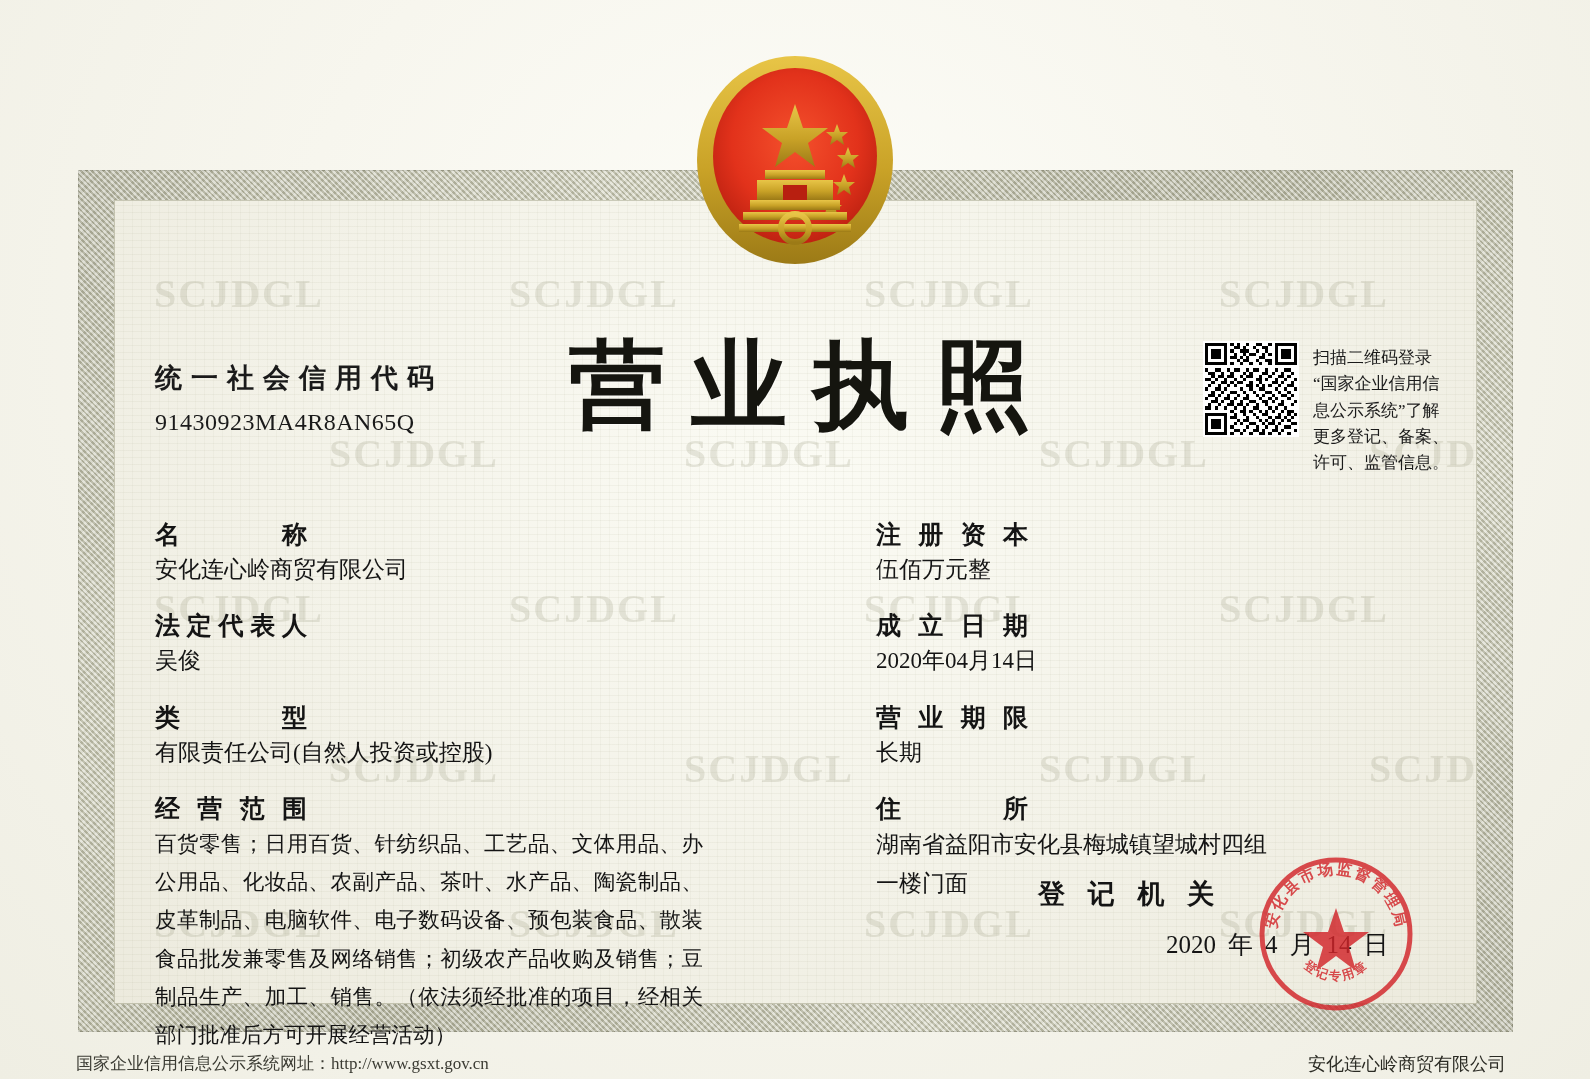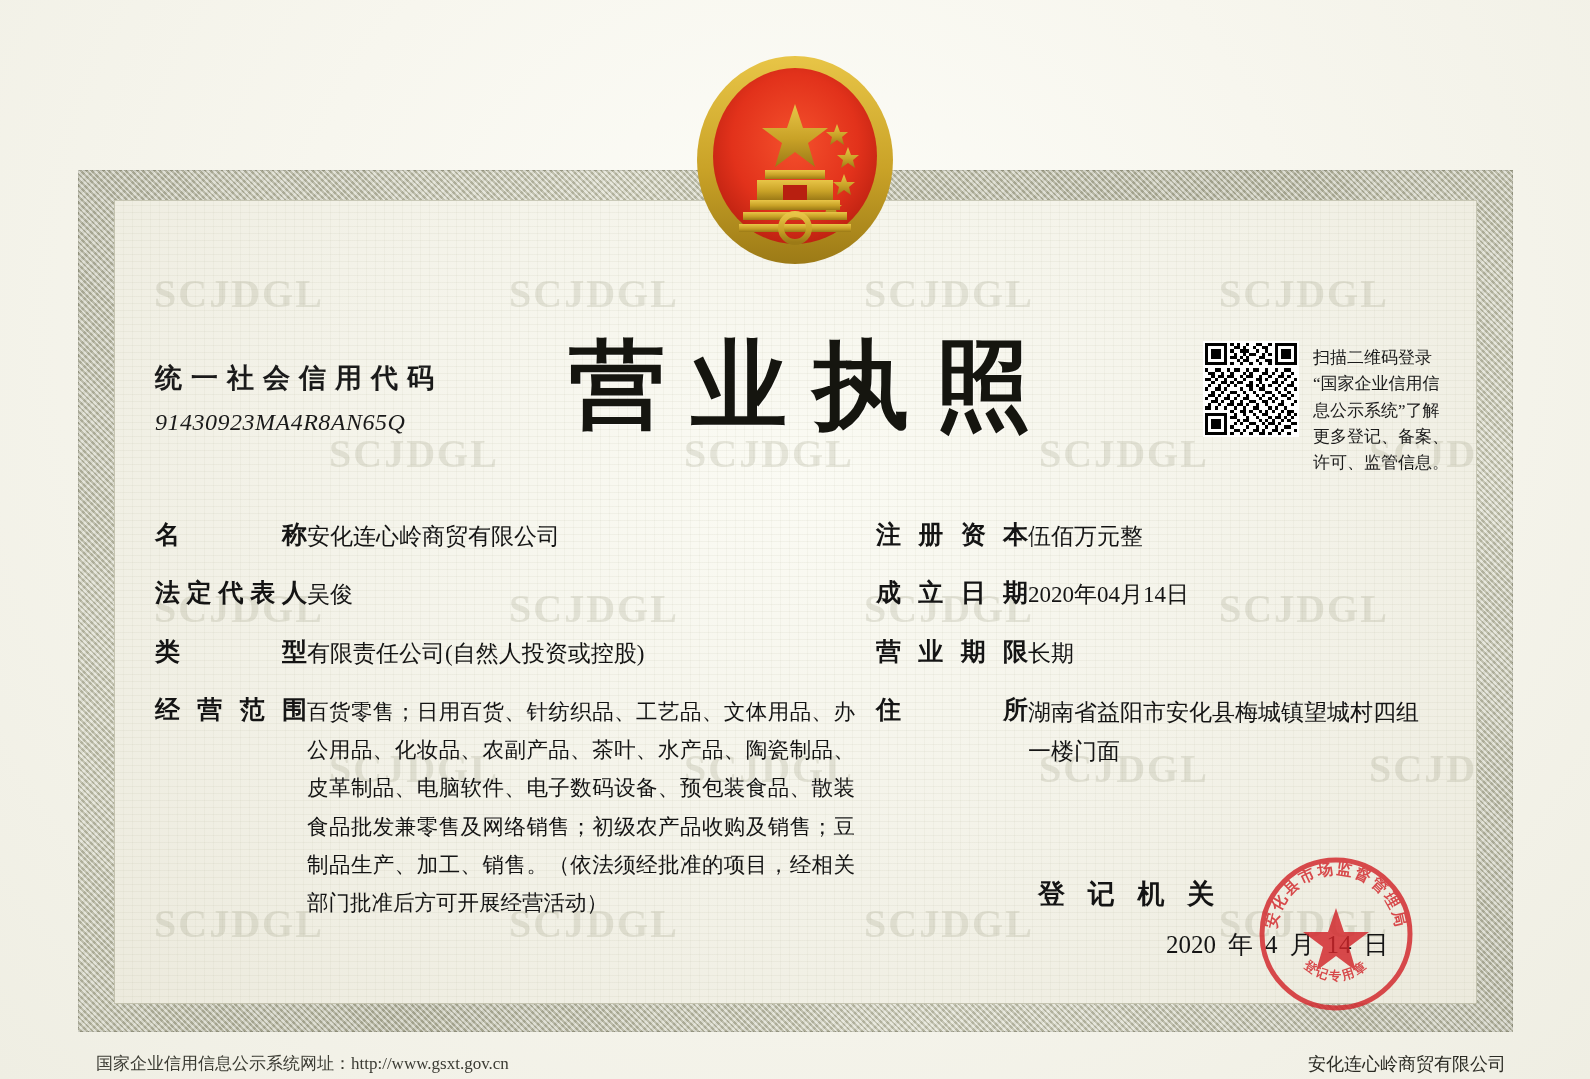--- a/index.html
+++ b/index.html
@@ -100,21 +100,20 @@
     letter-spacing: 9px;
     color: #1a1a1a;
     font-weight: 700;
   }
   .credit-value {
     margin-top: 13px;
     font-family: "Liberation Serif", "DejaVu Serif", serif;
     font-size: 24px;
     letter-spacing: .5px;
     color: #1a1a1a;
-    font-style: italic;
   }
 
   .main-title {
     position: absolute;
     left: 480px;
     top: 322px;
     width: 640px;
     text-align: center;
     font-family: "Liberation Serif", "DejaVu Serif", serif;
     font-weight: 700;
@@ -163,20 +162,21 @@
     position: absolute;
     left: 876px;
     top: 518px;
     width: 560px;
     z-index: 5;
   }
   .row {
     display: flex;
     align-items: flex-start;
     margin-bottom: 21px;
+    flex-direction: column;
   }
   .lbl {
     flex: 0 0 auto;
     font-family: "Liberation Serif", "DejaVu Serif", serif;
     font-size: 25px;
     font-weight: 700;
     color: #141414;
     text-align: justify;
     text-align-last: justify;
     white-space: nowrap;
@@ -228,21 +228,21 @@
     top: 852px;
     width: 164px;
     height: 164px;
     z-index: 7;
     opacity: .82;
   }
 
   
   .footer-left {
     position: absolute;
-    left: 96px;
+    left: 76px;
     top: 1052px;
     font-family: "Liberation Serif", "DejaVu Serif", serif;
     font-size: 17px;
     color: #3b3b33;
   }
   .footer-right {
     position: absolute;
     right: 84px;
     top: 1052px;
     font-family: "Liberation Serif", "DejaVu Serif", serif;

